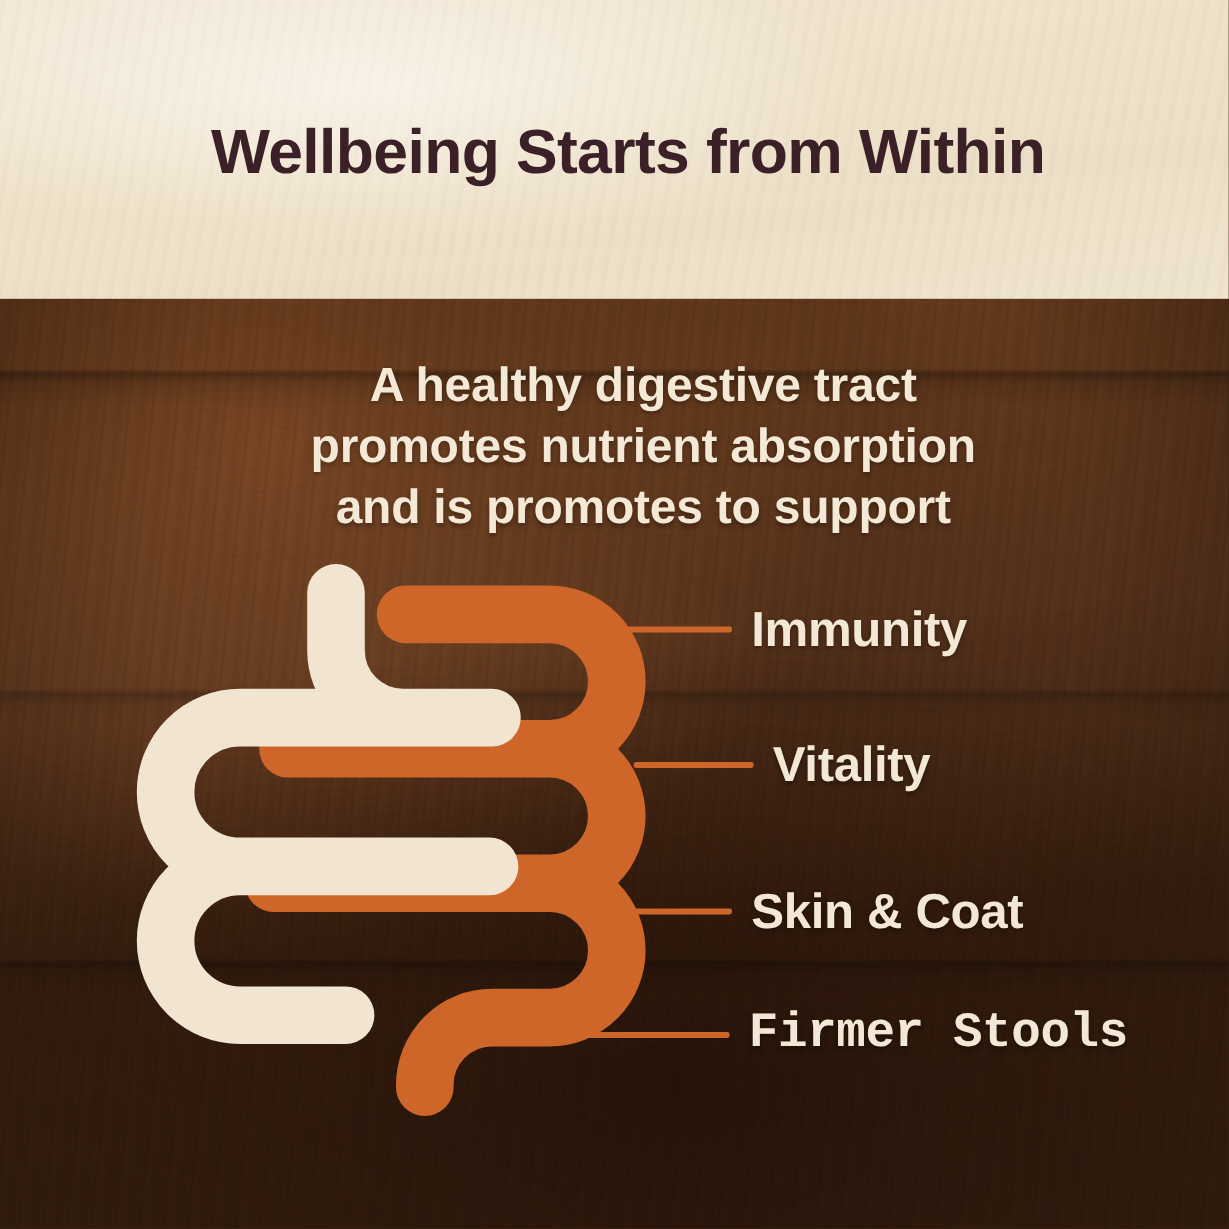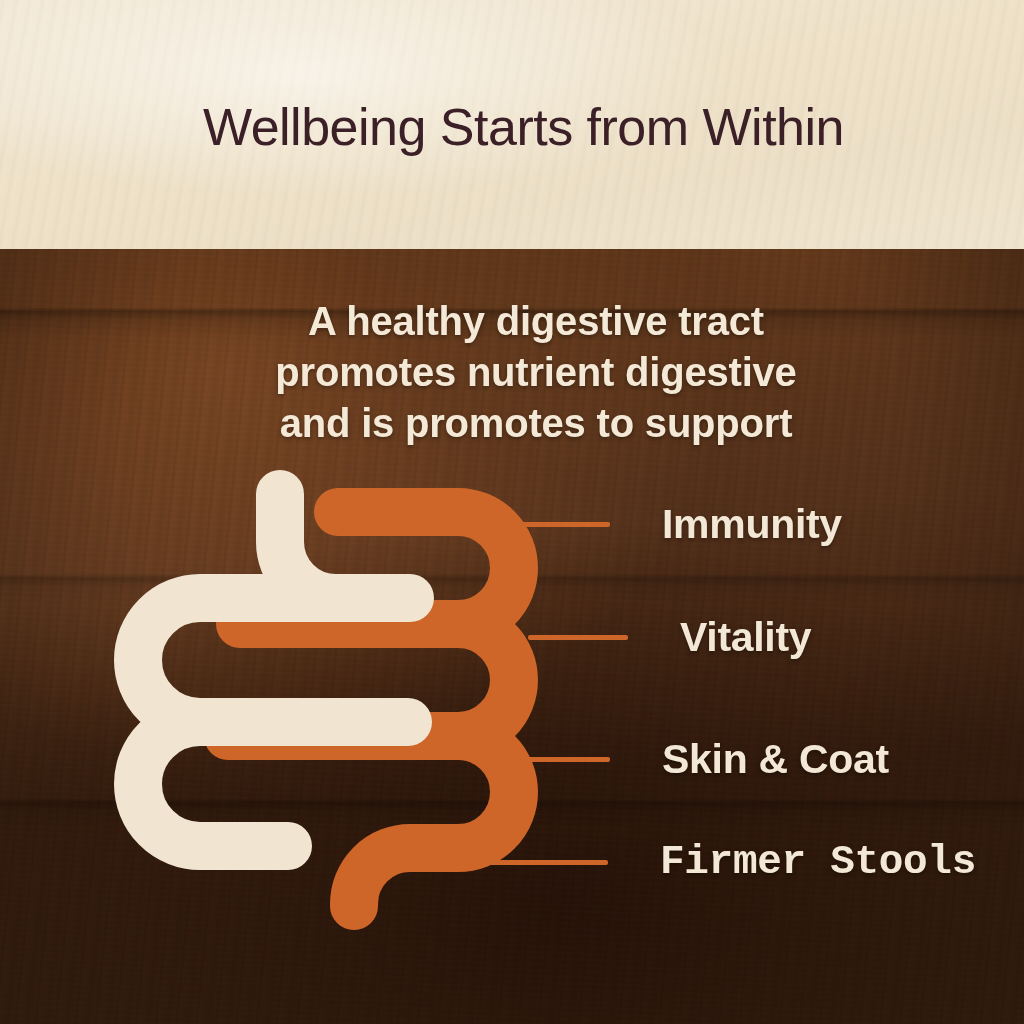--- a/index.html
+++ b/index.html
@@ -95,21 +95,21 @@
         rgba(0,0,0,0.018) 3px,
         rgba(255,255,255,0.05) 7px,
         rgba(0,0,0,0.00) 13px),
       linear-gradient(170deg, #f2e8d6 0%, #eee1c7 45%, #ecdfc6 70%, #efe4cd 100%);
     display: flex;
     align-items: center;
     justify-content: center;
   }
   .header-title {
     font-size: 52px;
-    font-weight: 400;
+    font-weight: 700;
     letter-spacing: -0.5px;
     color: #3b2028;
     text-align: right;
     white-space: nowrap;
     line-height: 1;
     margin-top: 4px;
     margin-left: 23px;
   }
 
   
@@ -145,21 +145,20 @@
     left: 420px;
     top: 490px;
     width: 604px;
     height: 430px;
   }
   .benefit-row {
     position: absolute;
     display: flex;
     align-items: center;
     height: 52px;
-    gap: 36px;
   }
   .benefit-dash {
     height: 5px;
     background: #cf6629;
     border-radius: 2px;
     flex: none;
   }
   .benefit-label {
     margin-left: 16px;
     color: #f3e8d6;
@@ -189,21 +188,21 @@
   <div class="wood-bg"></div>
   <div class="wood-grain"></div>
   <div class="wood-vignette"></div>
 
   <div class="header-band">
     <h1 class="header-title">Wellbeing Starts from Within</h1>
   </div>
 
   <div class="subhead">
     <span class="ln">A healthy digestive tract</span>
-    <span class="ln">promotes nutrient digestive</span>
+    <span class="ln">promotes nutrient absorption</span>
     <span class="ln">and is promotes to support</span>
   </div>
 
   <div class="gut-wrap">
     <svg viewBox="0 0 440 460" xmlns="http://www.w3.org/2000/svg">
       <g fill="none" stroke-linecap="round" stroke-linejoin="round" stroke-width="48">
 
         <path stroke="#cf6629" d="M 228 42
                  L 348 42
                  A 56 56 0 0 1 348 154

